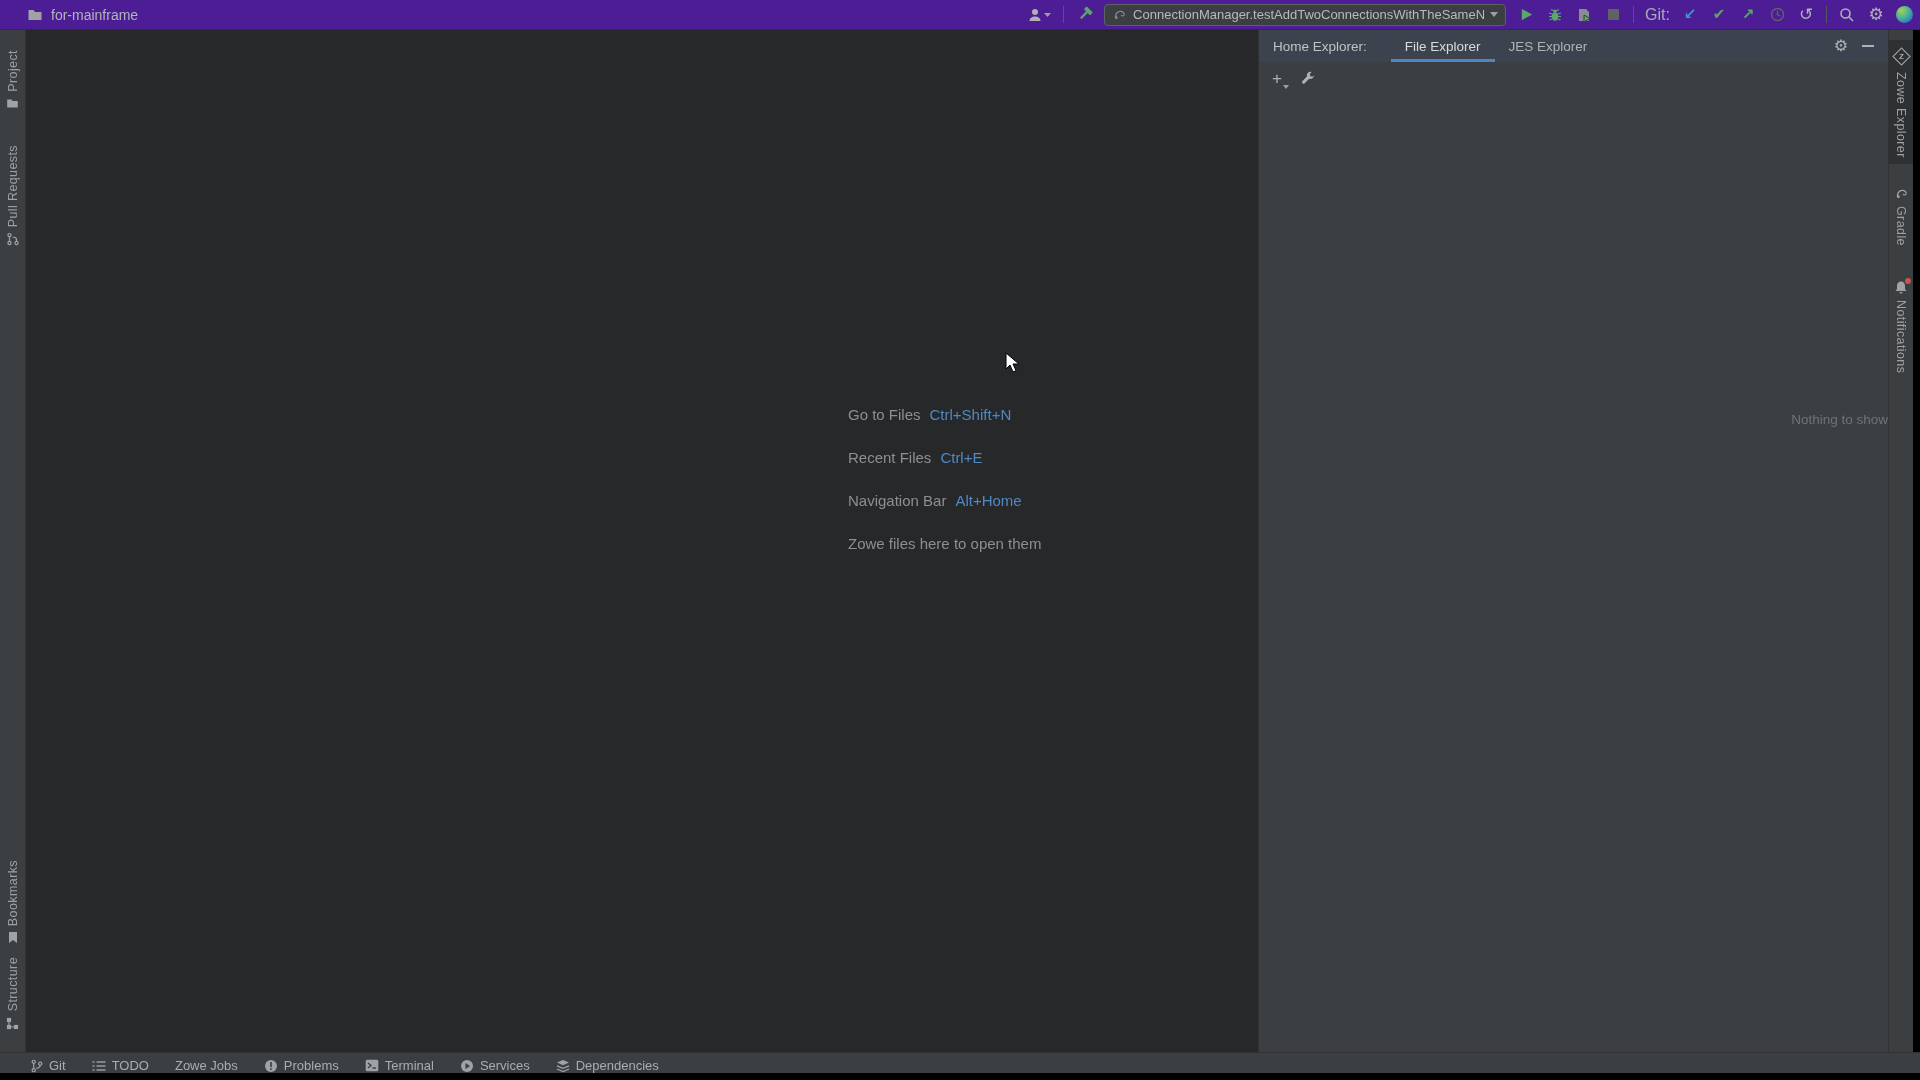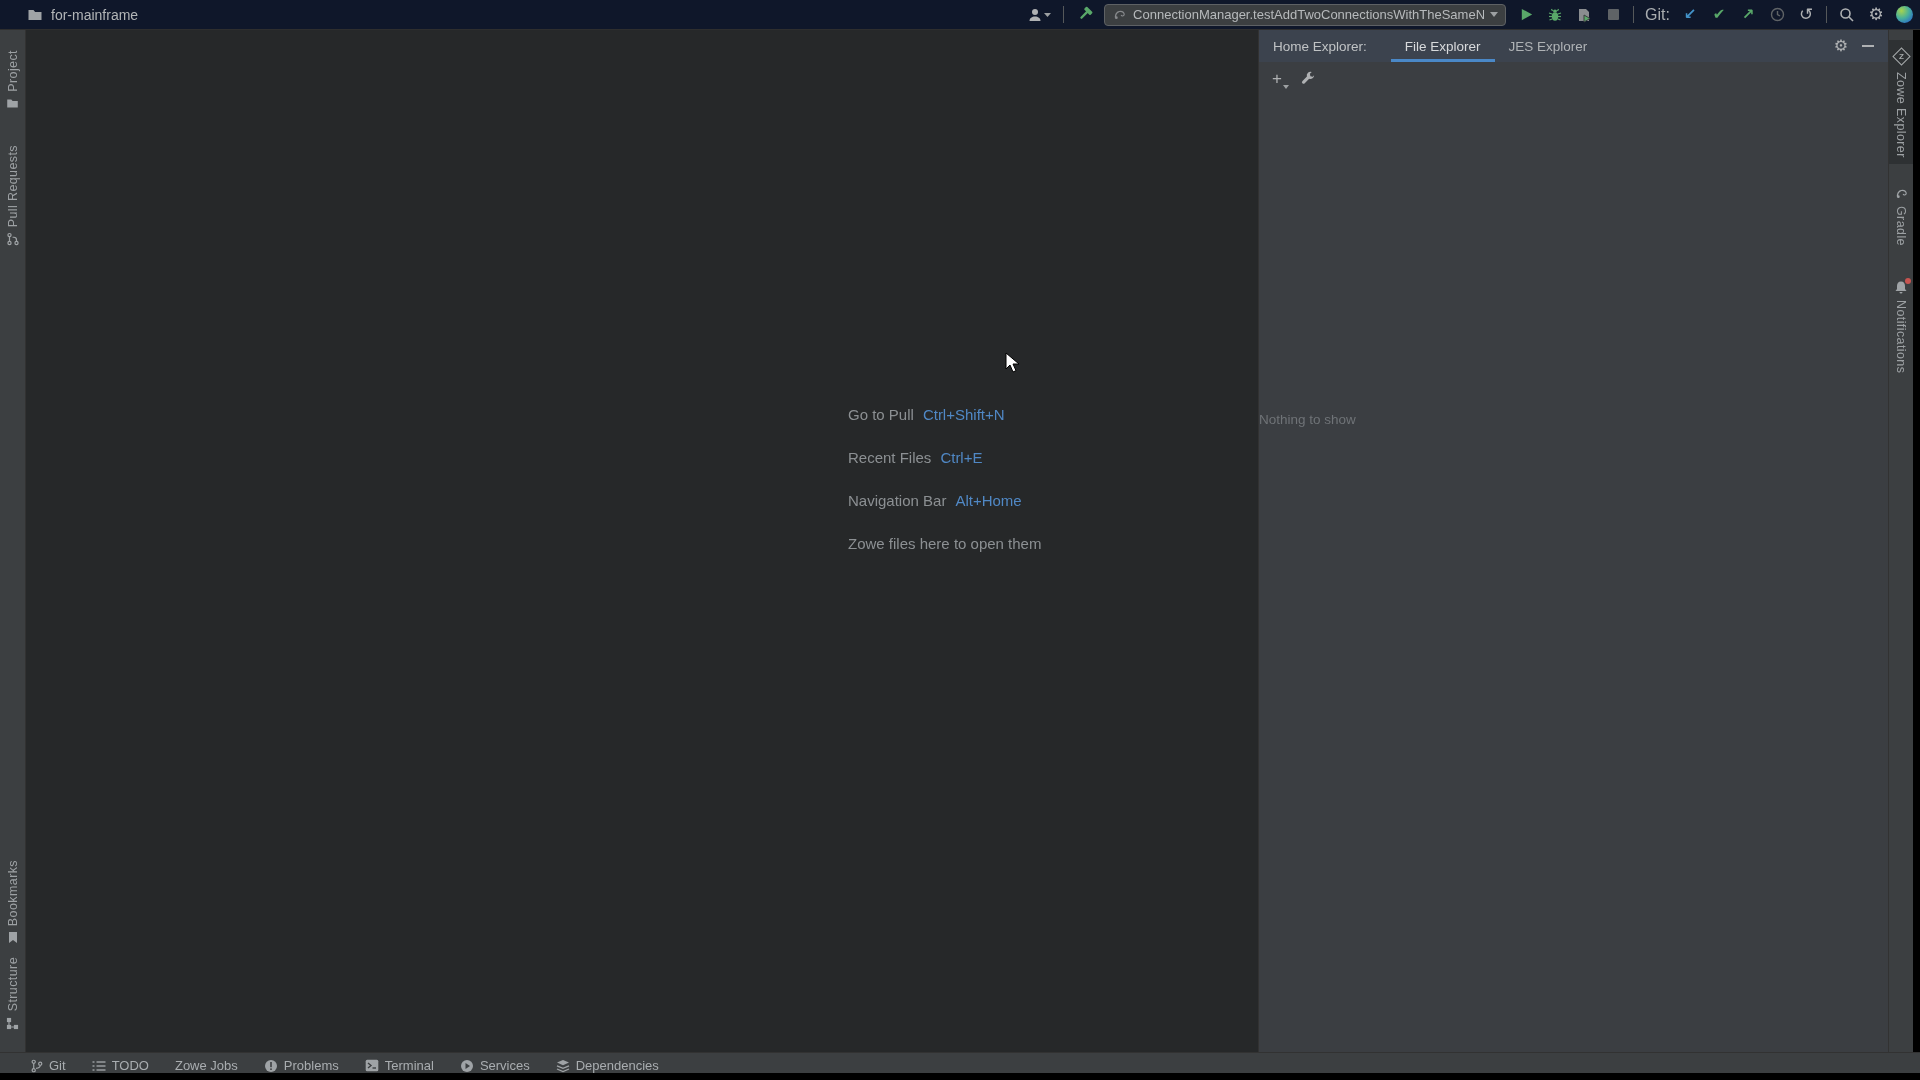--- a/index.html
+++ b/index.html
@@ -1,21 +1,21 @@
 <!DOCTYPE html>
 <html><head>
 <meta charset="utf-8">
 <style>
   * { box-sizing: border-box; margin: 0; padding: 0; cursor: default; }
   html,body { width:1920px; height:1080px; background:#000; overflow:hidden;
               font-family:"Liberation Sans","DejaVu Sans",sans-serif; }
   .app { width:1920px; height:1073px; display:flex; flex-direction:column; background:#3C3F41; }
 
   
-  .titlebar { height:30px; background:#0f172a; border-bottom:1px solid #2e2e2e;
+  .titlebar { height:30px; background:#4c1d95; border-bottom:1px solid #2e2e2e;
               display:flex; align-items:center; justify-content:space-between; flex:none; }
   .tb-left { display:flex; align-items:center; gap:7px; padding-left:26px; }
   .tb-left .proj { color:#b2b5b7; font-size:14px; }
   .tb-right { display:flex; align-items:center; gap:11px; padding-right:7px; }
   .vsep { width:1px; height:17px; background:#55585a; }
   .ico { display:inline-flex; align-items:center; justify-content:center; width:18px; height:18px; }
   .glyph { font-family:"DejaVu Sans",sans-serif; font-size:15px; line-height:1; }
   .g-green { color:#59A869; } .g-blue { color:#4393C9; } .g-gray { color:#AFB1B3; }
   .combo { display:flex; align-items:center; gap:6px; height:22px; width:402px;
            border:1px solid #5e6164; border-radius:4px; padding:0 7px; background:#3C3F41; }
@@ -57,21 +57,21 @@
   .ptab { display:flex; align-items:center; padding:0 14px; font-size:13.5px; color:#afb3b6;
           border-bottom:3px solid transparent; border-top:3px solid transparent; white-space:nowrap; }
   .ptab.active { color:#d8dadc; border-bottom-color:#4A88C7; }
   .panel-hdr-actions { margin-left:auto; display:flex; align-items:center; gap:14px; padding-right:14px; }
   .minus-bar { width:12px; height:2px; background:#AFB1B3; }
   .panel-toolbar { height:32px; display:flex; align-items:center; gap:18px; padding-left:13px; flex:none; }
   .plus-wrap { position:relative; color:#AFB1B3; font-size:17px; line-height:1; }
   .plus-wrap .mini-caret { position:absolute; right:-7px; bottom:-2px; width:0; height:0;
        border-left:3px solid transparent; border-right:3px solid transparent; border-top:4px solid #9da0a2; }
   .panel-body { flex:1; position:relative; }
-  .empty-text { position:absolute; top:318px; left:0; right:0; text-align:left; color:#6f7377; font-size:13.5px; }
+  .empty-text { position:absolute; top:318px; left:0; right:0; text-align:right; color:#6f7377; font-size:13.5px; }
 
   
   .statusbar { height:21px; background:#3C3F41; border-top:1px solid #323232;
                display:flex; align-items:flex-end; gap:26px; padding-left:30px; flex:none; }
   .sb-item { display:flex; align-items:center; gap:6px; color:#a9adb0; font-size:13px; white-space:nowrap; }
   svg { display:block; }
 </style>
 </head>
 <body>
 
@@ -217,21 +217,21 @@
             <rect x="8.5" y="8.5" width="4.5" height="4.5" fill="#9fa3a6"></rect>
             <path d="M3.2 5.5v5.2M5.5 10.7h3" stroke="#9fa3a6" stroke-width="1.2" fill="none"></path>
           </svg>
         </span>
       </div>
     </aside>
 
     <section class="editor">
       <div class="shortcuts">
         <div class="sc-row">
-          <span class="sc-label">Go to Pull</span>
+          <span class="sc-label">Go to Files</span>
           <span class="sc-keys">Ctrl+Shift+N</span>
         </div>
         <div class="sc-row">
           <span class="sc-label">Recent Files</span>
           <span class="sc-keys">Ctrl+E</span>
         </div>
         <div class="sc-row">
           <span class="sc-label">Navigation Bar</span>
           <span class="sc-keys">Alt+Home</span>
         </div>

